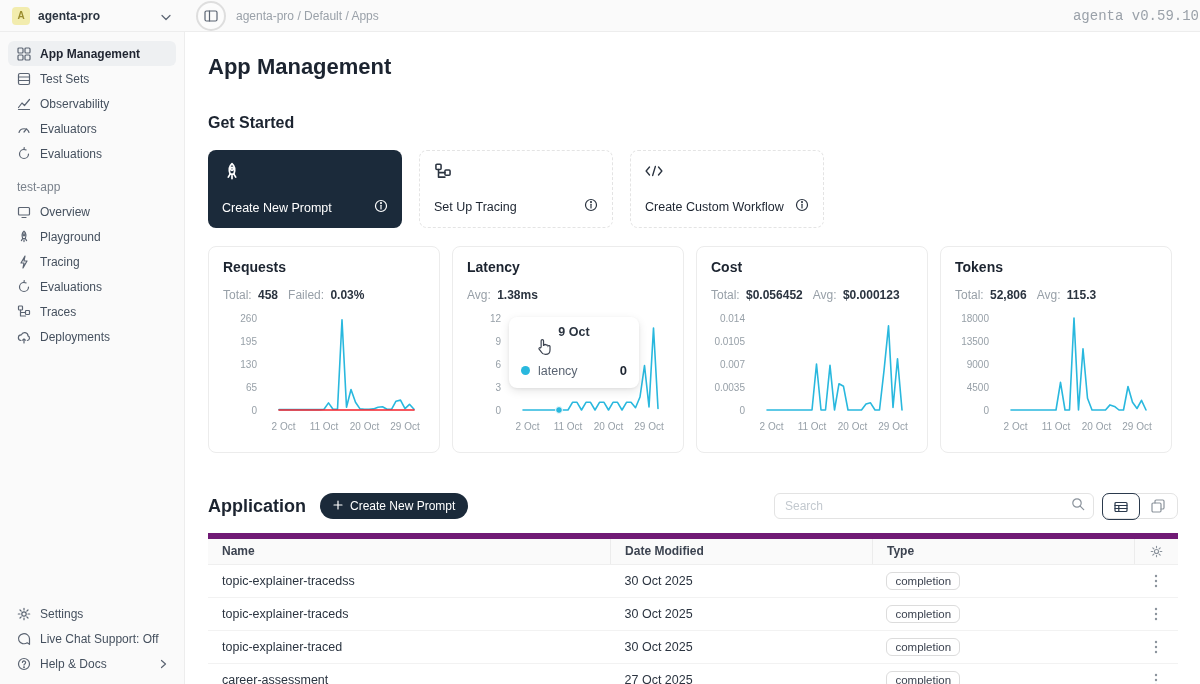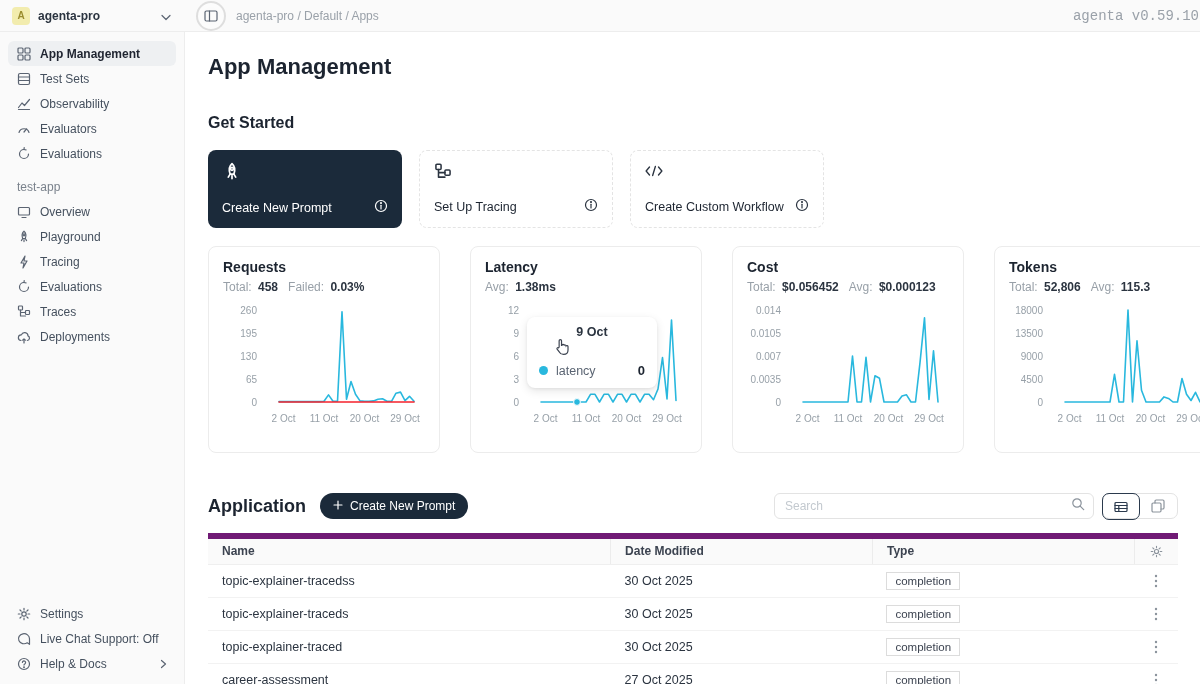--- a/index.html
+++ b/index.html
@@ -37,25 +37,25 @@
 
   .gs-row { display:flex; gap:17px; margin-top:18px; }
   .gs-card { width:194px; height:78px; border-radius:8px; padding:12px 14px; display:flex;
     flex-direction:column; justify-content:space-between; cursor:pointer; }
   .gs-dark { background:#1b2a3a; color:#fff; }
   .gs-dark svg.line { stroke:#fff; }
   .gs-light { border:1px dashed #e4e4e4; color:#1c2430; }
   .gs-light svg.line { stroke:#2b3440; }
   .gs-bottom { display:flex; justify-content:space-between; align-items:center; font-size:12.5px; font-weight:500; }
 
-  .metrics-row { display:flex; gap:30px; margin-top:18px; }
+  .metrics-row { display:flex; gap:12px; margin-top:18px; }
   .metric-card { width:232px; height:207px; border:1px solid #ececec; border-radius:8px;
     padding:12px 14px; position:relative; background:#fff; }
   .metric-title { font-size:14px; font-weight:700; color:#1c2430; }
-  .metric-stats { margin-top:5px; font-size:12px; color:#98a0a8; }
+  .metric-stats { margin-top:13px; font-size:12px; color:#98a0a8; }
   .metric-stats .stat + .stat { margin-left:10px; }
   .metric-stats b { color:#2b3440; font-weight:700; margin-left:3px; }
   .chart-wrap { margin-top:8px; }
   .chart-svg text { font-family:"Liberation Sans",sans-serif; }
   .chart-svg .tick { font-size:10px; fill:#97a0a8; }
 
   .chart-tooltip { position:absolute; left:56px; top:70px; width:130px; background:#fff;
     border-radius:8px; padding:8px 12px 10px; z-index:5;
     box-shadow:0 3px 10px rgba(0,0,0,0.10), 0 1px 3px rgba(0,0,0,0.06); }
   .tooltip-date { font-size:12.5px; font-weight:600; color:#2b3440;text-align:center; }
@@ -77,21 +77,21 @@
   .view-toggle { margin-left:8px; display:flex; border:1px solid #e3e3e3; border-radius:7px; height:26px; background:#fff; }
   .view-btn { width:38px; display:flex; align-items:center; justify-content:center; cursor:pointer; }
   .view-btn.selected { border:1.5px solid #2b3a4d; border-radius:7px; margin:-1px; height:27px; }
 
   table.apps-table { margin-top:14px; width:100%; border-collapse:collapse; font-size:12.5px; table-layout:fixed; }
   .apps-table th { background:#fafafa; height:28px; text-align:left; font-weight:600; color:#3c4350;
     padding:0 14px; border-bottom:1px solid #efefef; border-top:6px solid #701a75; font-size:12px; }
   .apps-table th + th { border-left:1px solid #ececec; }
   .apps-table td { height:33px; border-bottom:1px solid #f2f2f2; padding:0 14px; color:#2b3440; }
   .col-name { width:41.5%; } .col-date { width:27%; } .col-type { width:27%; } .col-act { width:4.5%; }
-  .badge { display:inline-block; border:1px solid #dcdcdc; border-radius:0; padding:2px 8px;
+  .badge { display:inline-block; border:1px solid #dcdcdc; border-radius:6px; padding:2px 8px;
     font-size:11.5px; color:#3c4350; background:#fff; }
   .more-btn { display:flex; justify-content:center; cursor:pointer; }
   .th-gear { display:flex; justify-content:center; cursor:pointer; }
 </style>
 </head>
 <body>
 
 <div class="topbar">
   <div class="workspace">
     <span class="avatar">A</span>

